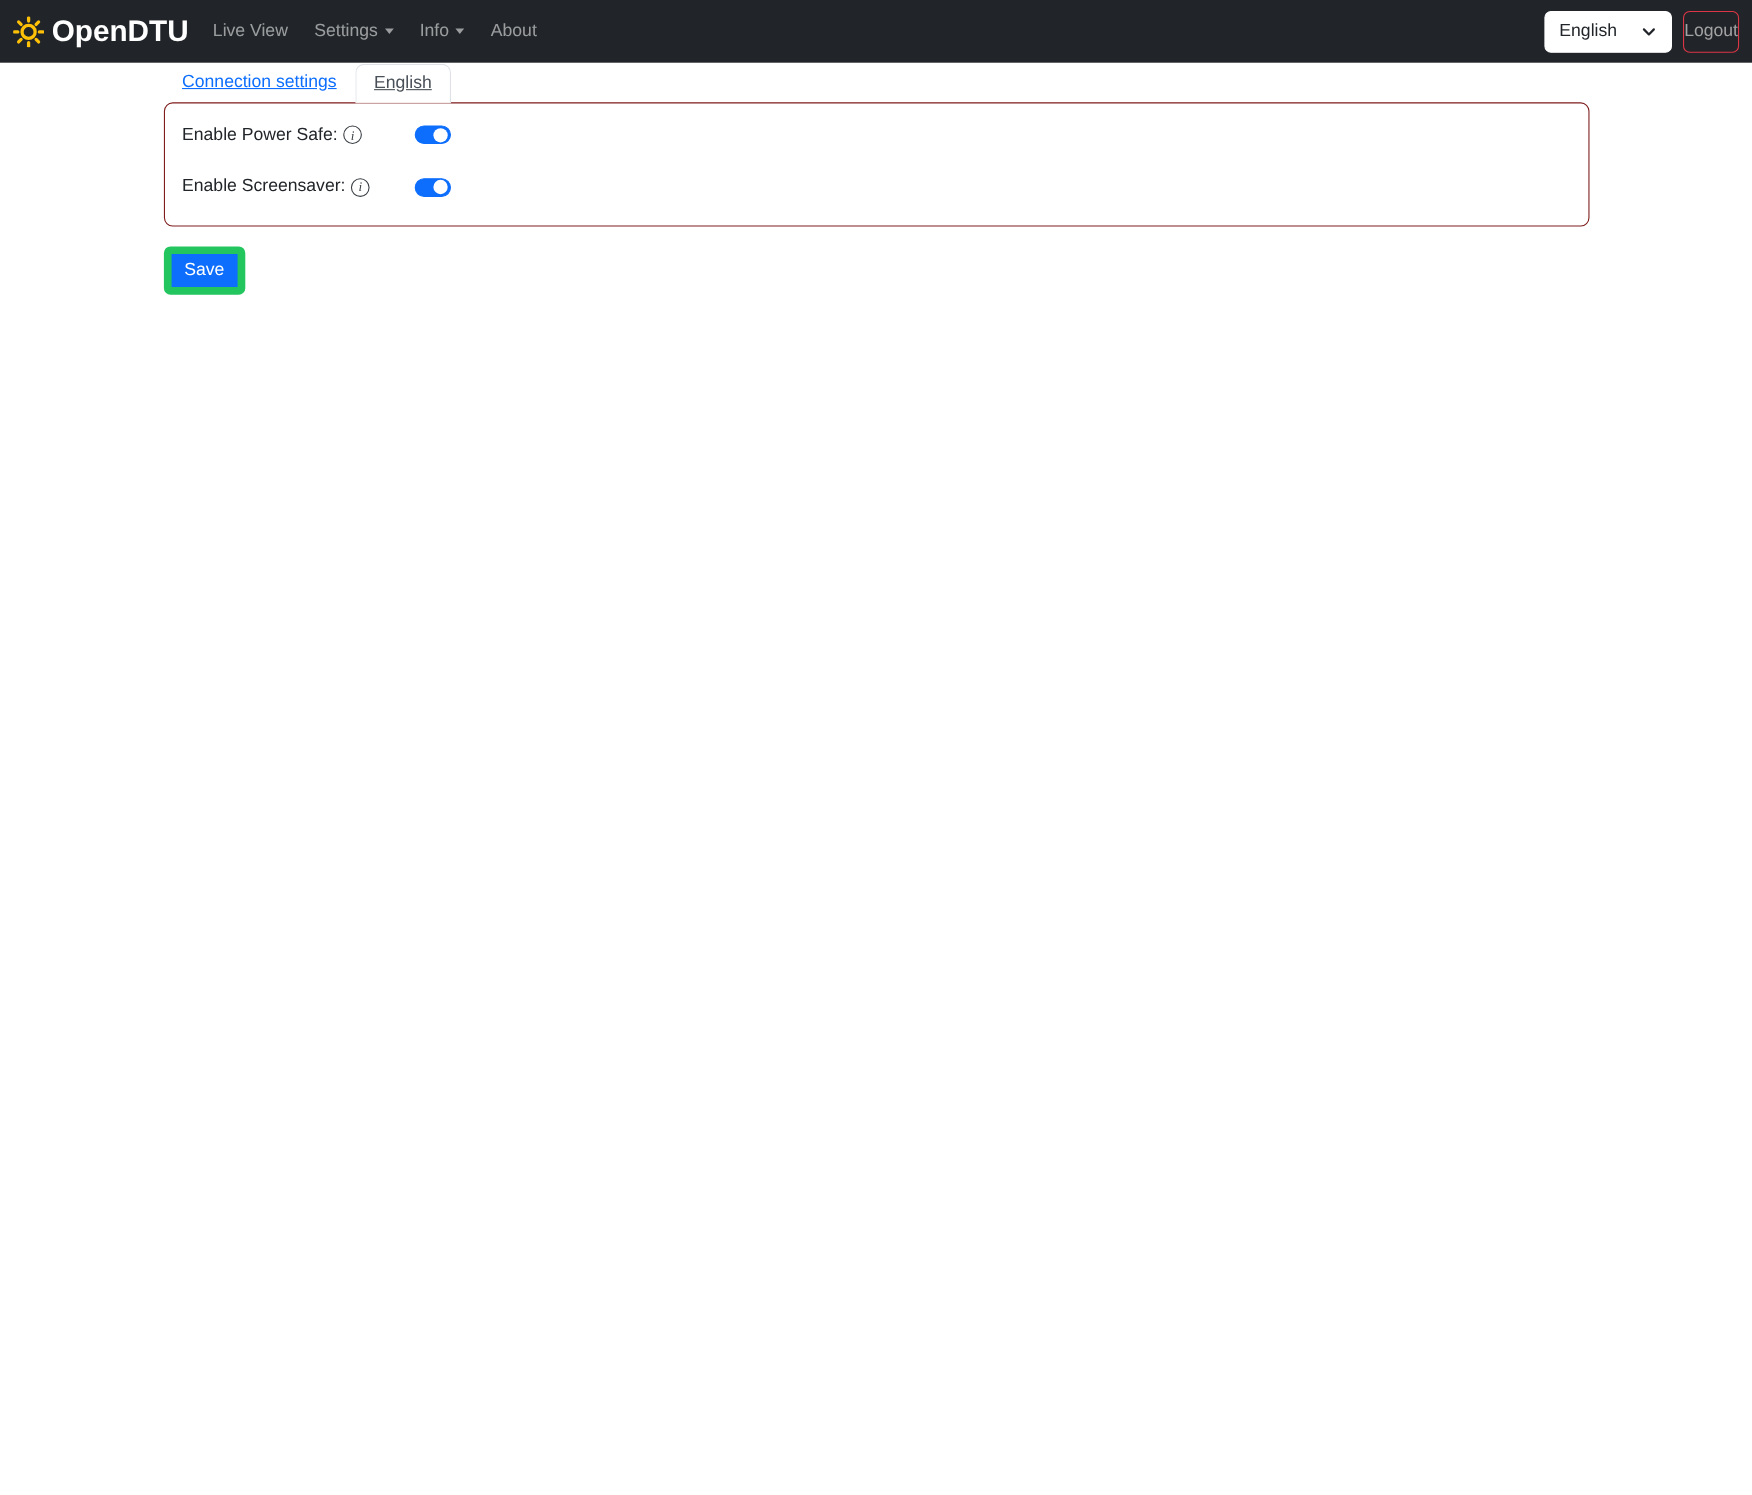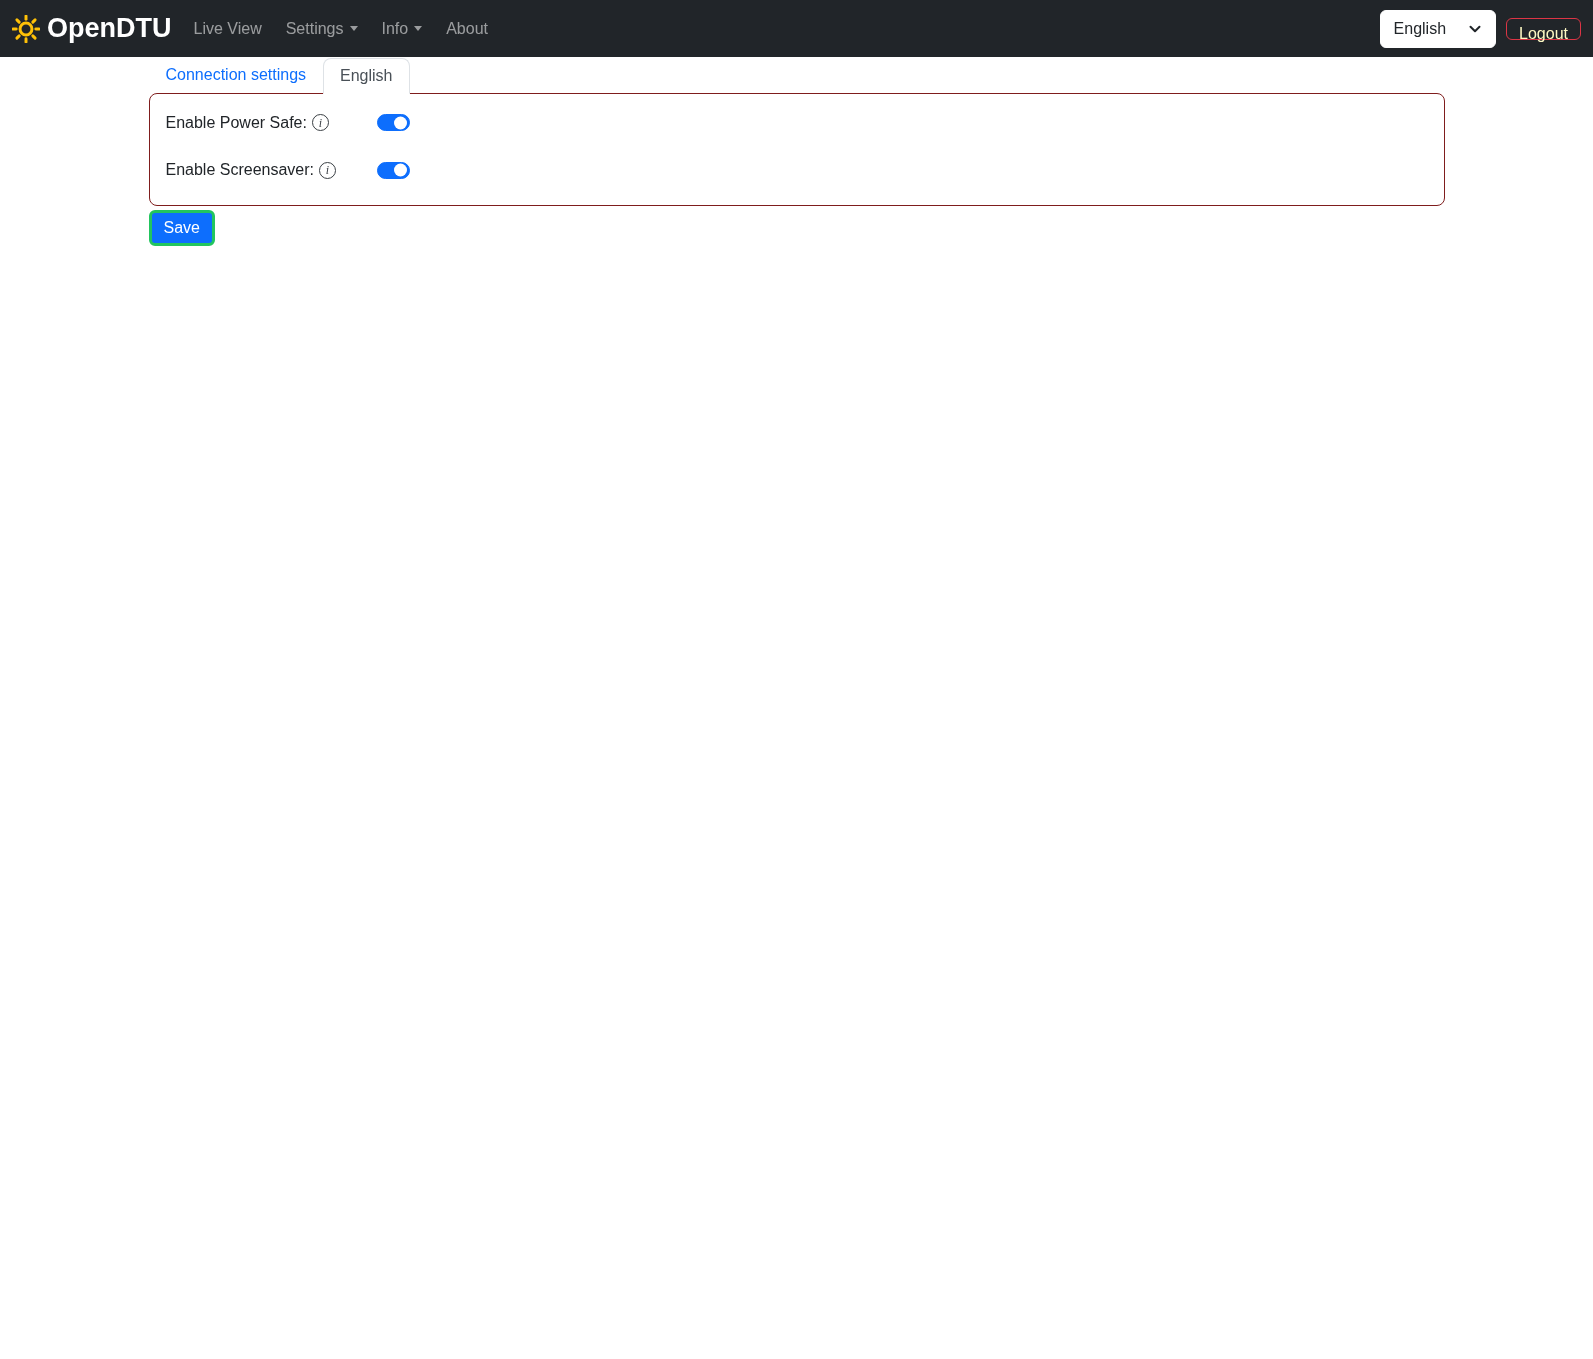--- a/index.html
+++ b/index.html
@@ -58,25 +58,25 @@
     border-radius: 6px;
     height: 38px;
     padding: 6px 13px;
     display: flex;
     align-items: center;
     gap: 22px;
     cursor: pointer;
   }
   .logout-btn {
     background: transparent;
-    color: #fef9c3;
+    color: #a3a3a3;
     border: 1px solid #dc3545;
     border-radius: 6px;
-    height: 22px;
-    padding: 6px 12px;
+    height: 38px;
+    padding: 6px 0;
     font-size: 16px;
     font-family: inherit;
     cursor: pointer;
   }
 
   
   .container {
     max-width: 1320px;
     margin: 0 auto;
     padding: 0 12px;
@@ -89,20 +89,21 @@
   }
 
   
   .tabs { display: flex; align-items: flex-end; }
   .tab {
     padding: 8px 16px;
     cursor: pointer;
     border: 1px solid transparent;
     border-radius: 8px 8px 0 0;
     position: relative;
+    text-decoration: underline;
   }
   .tab.inactive { color: #0d6efd; }
   .tab.active {
     color: #495057;
     background: #ffffff;
     border-color: #dee2e6 #dee2e6 #ffffff;
     margin-bottom: -1px;
     z-index: 2;
   }
 
@@ -198,24 +199,24 @@
     border-radius: 3px;
   }
   input[type=range]::-moz-range-thumb {
     width: 16px; height: 16px;
     border-radius: 50%;
     background: #0d6efd;
     border: none;
   }
 
   .save-btn {
-    margin-top: 4px;
+    margin-top: 18px;
     background: #0d6efd;
     color: #ffffff;
-    border: 3px solid #22c55e;
+    border: 7px solid #22c55e;
     border-radius: 6px;
     padding: 6px 12px;
     font-size: 16px;
     font-family: inherit;
     cursor: pointer;
   }
 </style>
 </head>
 <body>
 

